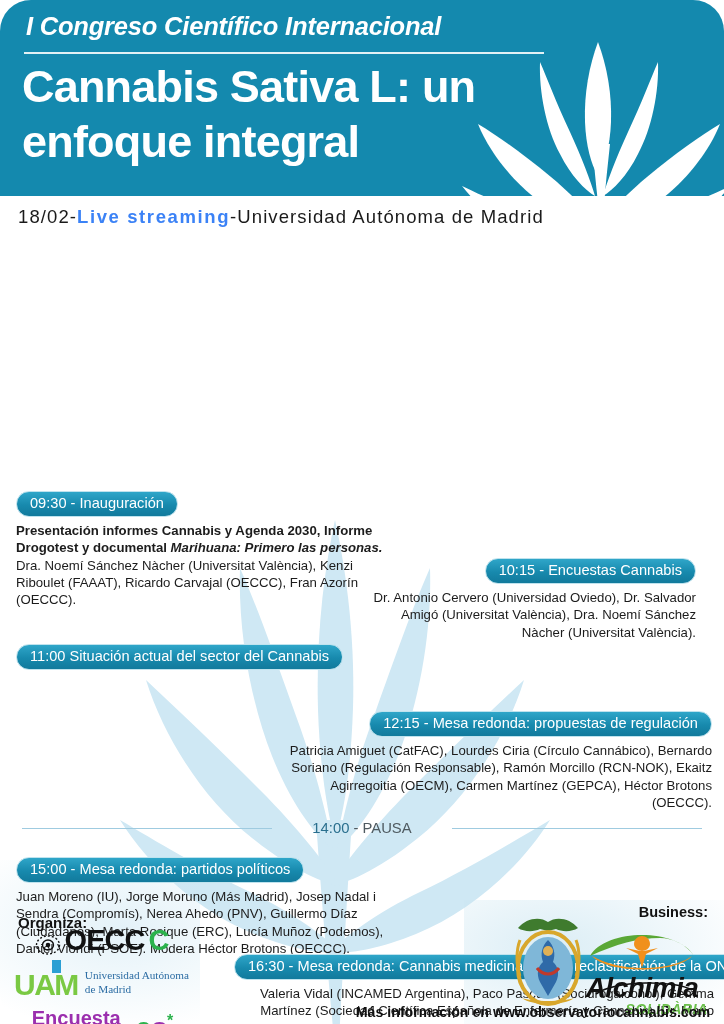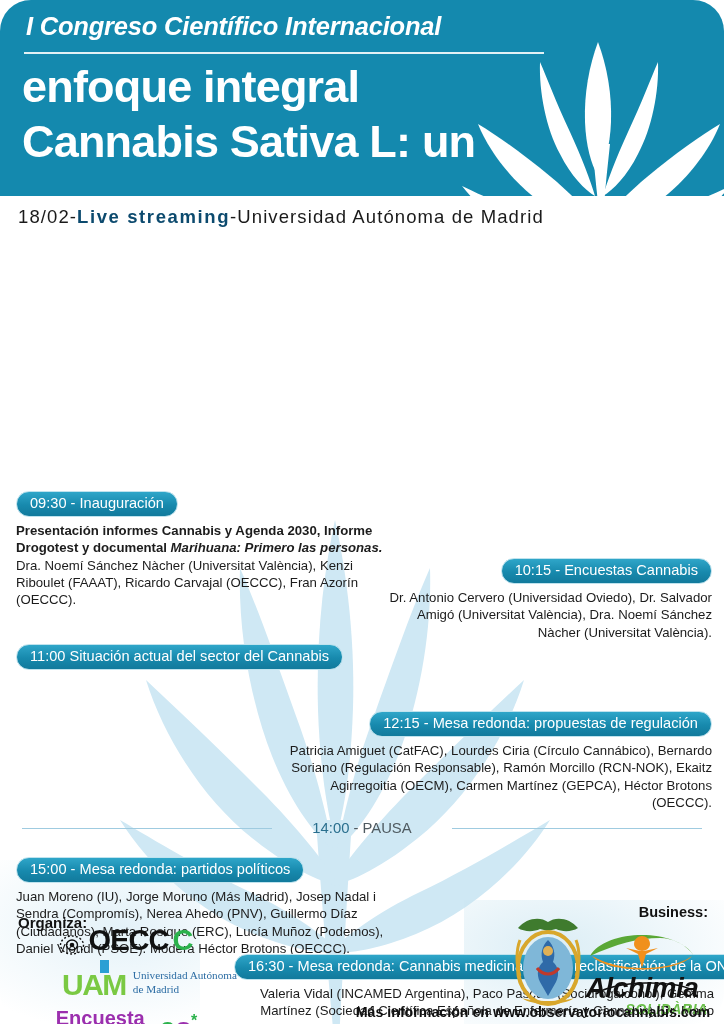--- a/index.html
+++ b/index.html
@@ -96,21 +96,21 @@
     display:flex;
     align-items:center;
     padding-left:18px;
     font-size:18.5px;
     letter-spacing:1.1px;
     color:#1a1a1a;
     font-weight:400;
     white-space:nowrap;
     background:transparent;
   }
-  .datebar .live{color:#0c4a6e;font-weight:600;letter-spacing:1.6px;}
+  .datebar .live{color:#3b82f6;font-weight:600;letter-spacing:1.6px;}
   .datebar .sep{color:#1a1a1a;}
 
   
   .schedule{position:relative;z-index:2;}
   .block{position:absolute;}
   .pill{
     display:inline-block;
     background:linear-gradient(180deg,#2fa6c9 0%,#1789ad 55%,#127a9c 100%);
     border:1.5px solid #bfe3ee;
     color:#ffffff;
@@ -162,21 +162,21 @@
   .logos-left{position:absolute;left:14px;top:26px;}
   .logo-row{display:flex;align-items:center;gap:12px;flex-direction:column;}
   .logo-row + .logo-row{margin-top:9px;}
 
   .oeccc{display:flex;align-items:center;gap:4px;font-weight:800;font-size:29px;letter-spacing:-1px;}
   .oeccc .eye{width:26px;height:22px;}
   .oeccc .k{color:#111;}
   .oeccc .g{color:#2bb24c;}
 
   .uam{display:flex;align-items:flex-end;gap:7px;}
-  .uam .mark{font-size:30px;font-weight:800;color:#7ac943;letter-spacing:-1.5px;line-height:.95;position:relative;margin-left:48px;}
+  .uam .mark{font-size:30px;font-weight:800;color:#7ac943;letter-spacing:-1.5px;line-height:.95;position:relative;}
   .uam .mark .flag{position:absolute;right:17px;top:-11px;width:9px;height:13px;background:#2b9fd4;}
   .uam .name{font-family:"Liberation Serif","DejaVu Serif",serif;font-size:11.2px;color:#2b6ca3;line-height:1.22;padding-bottom:3px;}
 
   .encuesta{display:flex;align-items:center;gap:13px;}
   .encuesta .t1{font-size:20px;font-weight:600;line-height:1.0;}
   .encuesta .t1 .a{color:#9b2fae;display:block;}
   .encuesta .t1 .b{color:#111;display:block;}
   .encuesta .eo{font-size:31px;font-weight:800;line-height:1;letter-spacing:-2px;}
   .encuesta .eo .e{color:#2bb24c;}
   .encuesta .eo .o{color:#9b2fae;}
@@ -233,22 +233,22 @@
           <path d="M16 88 C28 118 54 150 84 170 C110 186 130 191 138 192 C130 180 113 161 89 141 C60 117 36 100 16 88 Z"></path>
           <path d="M258 88 C238 100 214 117 185 141 C161 161 144 180 136 192 C144 191 164 186 190 170 C220 150 246 118 258 88 Z"></path>
           <path d="M0 150 C20 176 52 198 86 208 C112 216 131 216 139 214 C127 206 107 194 81 184 C52 173 20 160 0 150 Z"></path>
           <path d="M268 150 C248 160 216 173 187 184 C161 194 141 206 129 214 C137 216 156 216 182 208 C216 198 248 176 268 150 Z"></path>
         </g>
       </svg>
     </div>
     <div class="kicker">I Congreso Científico Internacional</div>
     <div class="rule"></div>
     <div class="title">
+      <span>Cannabis Sativa L: un</span>
       <span>enfoque integral</span>
-      <span>Cannabis Sativa L: un</span>
     </div>
   </div>
 
   <div class="datebar">
     <span>18/02</span>
     <span class="sep"> - </span>
     <span class="live">Live streaming</span>
     <span class="sep"> - </span>
     <span>Universidad Autónoma de Madrid</span>
   </div>
@@ -256,21 +256,21 @@
   <div class="schedule">
 
     <div class="block align-left" style="left:16px;top:253px;width:370px;">
       <div class="pill-wrap"><span class="pill">09:30 - Inauguración</span></div>
       <div class="desc">
         <b>Presentación informes Cannabis y Agenda 2030, Informe Drogotest y documental </b><i>Marihuana: Primero las personas.</i><br>
         <span>Dra. Noemí Sánchez Nàcher (Universitat València), Kenzi Riboulet (FAAAT), Ricardo Carvajal (OECCC), Fran Azorín (OECCC).</span>
       </div>
     </div>
 
-    <div class="block align-right" style="right:12px;top:320px;width:340px;">
+    <div class="block align-right" style="right:28px;top:320px;width:340px;">
       <div class="pill-wrap"><span class="pill">10:15 - Encuestas Cannabis</span></div>
       <div class="desc">Dr. Antonio Cervero (Universidad Oviedo), Dr. Salvador Amigó (Universitat València), Dra. Noemí Sánchez Nàcher (Universitat València).</div>
     </div>
 
     <div class="block align-left" style="left:16px;top:406px;width:360px;">
       <div class="pill-wrap"><span class="pill">11:00 Situación actual del sector del Cannabis</span></div>
     </div>
 
     <div class="block align-right" style="right:12px;top:473px;width:440px;">
       <div class="pill-wrap"><span class="pill">12:15 - Mesa redonda: propuestas de regulación</span></div>

